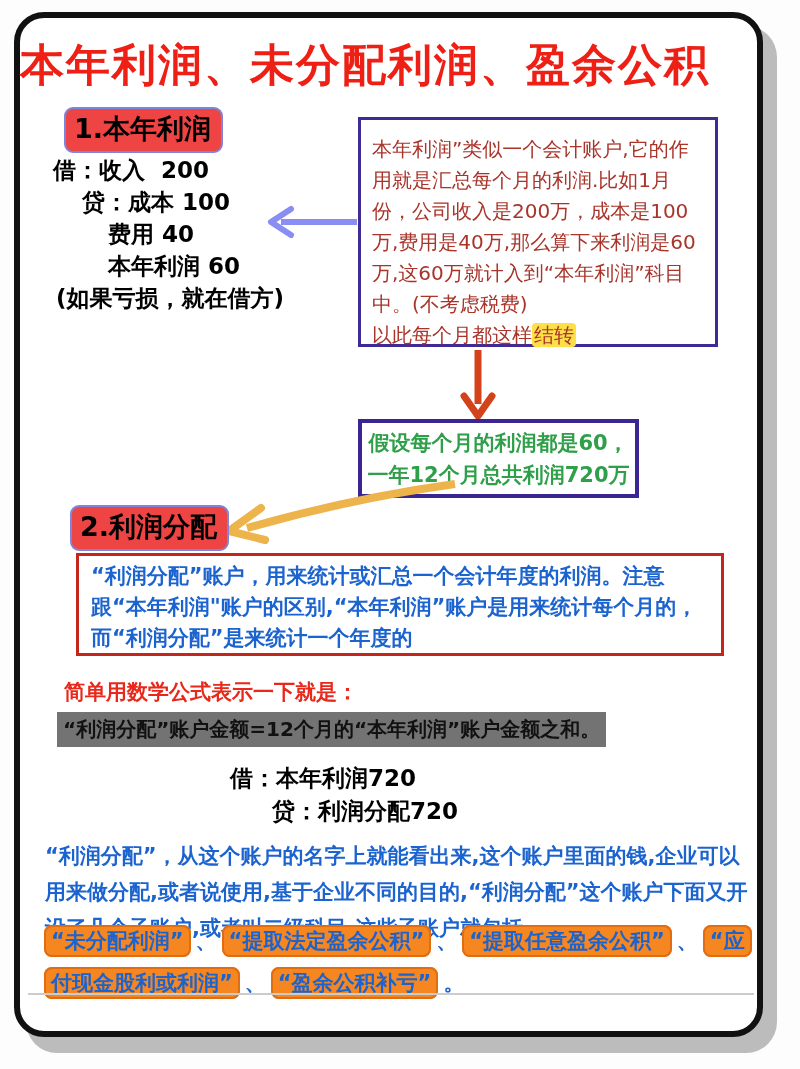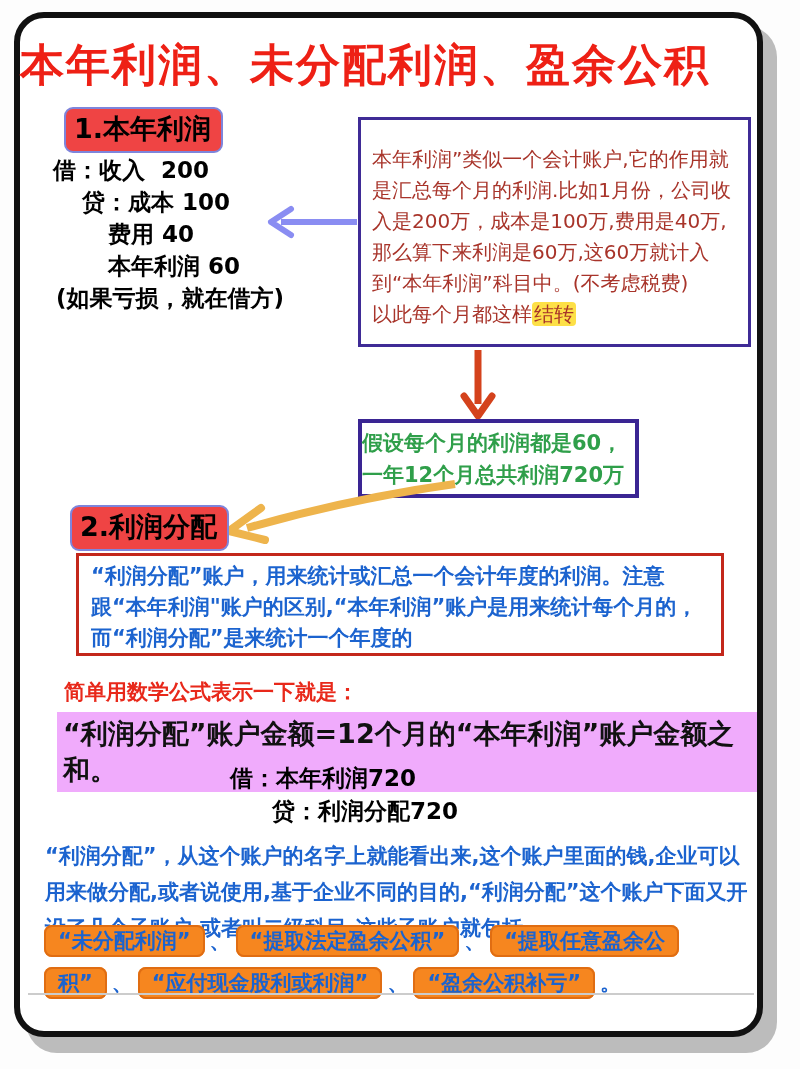--- a/index.html
+++ b/index.html
@@ -56,44 +56,44 @@
   .entries div { white-space: pre; }
   .entries-1 { left: 33px; top: 136px; }
   .entries-1 .ln-1 { margin-left: 29px; }
   .entries-1 .ln-2, .entries-1 .ln-3 { margin-left: 55px; }
   .entries-1 .note-ln { margin-left: 3px; }
   .entries-2 { left: 210px; top: 744px; line-height: 33px; }
   .entries-2 .ln-1 { margin-left: 42px; }
 
   .note-box {
     left: 338px; top: 99px;
-    width: 393px; height: 230px;
+    width: 360px; height: 230px;
     box-sizing: border-box;
     border: 3px solid #3f2b96;
-    padding: 24px 11px;
+    padding: 14px 11px;
     color: #a8342a;
     font-size: 20px;
     font-weight: 500;
     line-height: 31px;
   }
   .tail-highlight {
     background: #fde047;
     border-radius: 4px;
     padding: 0 2px;
   }
 
   .green-box {
     left: 338px; top: 401px;
     width: 281px; height: 79px;
     box-sizing: border-box;
     border: 4px solid #3a2593;
     color: #2f9f4a;
     font-size: 21px;
     font-weight: bold;
-    text-align: left;
+    text-align: center;
     display: flex;
     flex-direction: column;
     justify-content: center;
     line-height: 32px;
   }
 
   .red-box {
     left: 56px; top: 535px;
     width: 648px; height: 103px;
     box-sizing: border-box;
@@ -106,23 +106,23 @@
   }
 
   .formula-intro {
     left: 44px; top: 660px;
     color: #e8281a;
     font-size: 21px;
     font-weight: bold;
   }
   .formula {
     left: 37px; top: 694px;
-    background: #f0abfc;
+    background: #737373;
     color: #111;
-    font-size: 27px;
+    font-size: 20px;
     font-weight: bold;
     padding: 4px 6px;
     display: inline-block;
   }
 
   .description {
     left: 25px; top: 820px;
     width: 706px;
     color: #1b63cf;
     font-size: 21px;
@@ -133,21 +133,21 @@
     left: 24px; top: 902px;
     width: 714px;
     font-size: 21px;
     font-weight: bold;
     line-height: 42px;
   }
   .term {
     background: #f6861f;
     border: 2px solid #e06d12;
     border-radius: 8px;
-    padding: 2px 12px;
+    padding: 2px 5px;
     color: #1b63cf;
     -webkit-box-decoration-break: clone;
     box-decoration-break: clone;
   }
   .term-sep { color: #1b63cf; margin: 0 5px; }
 
   .divider {
     left: 8px; top: 975px;
     width: 726px; height: 2px;
     background: #cccccc;

